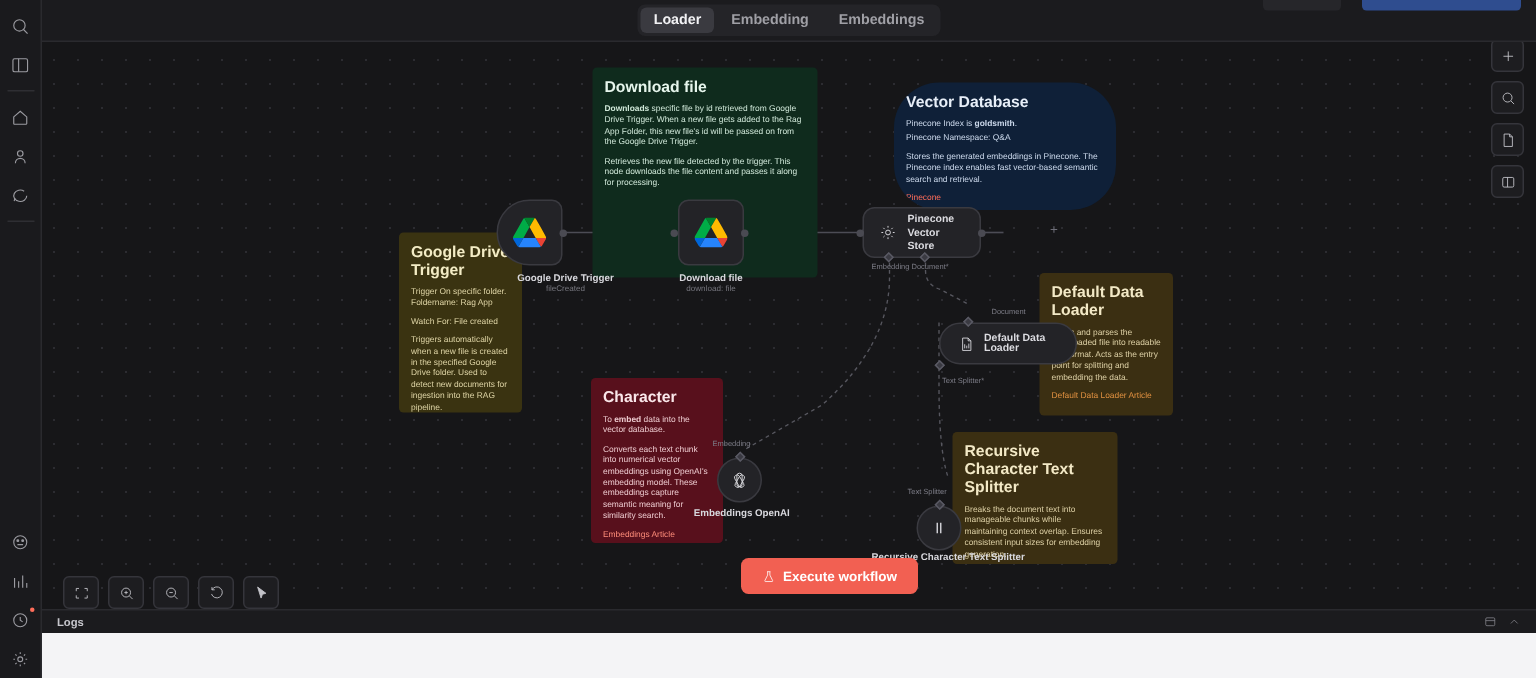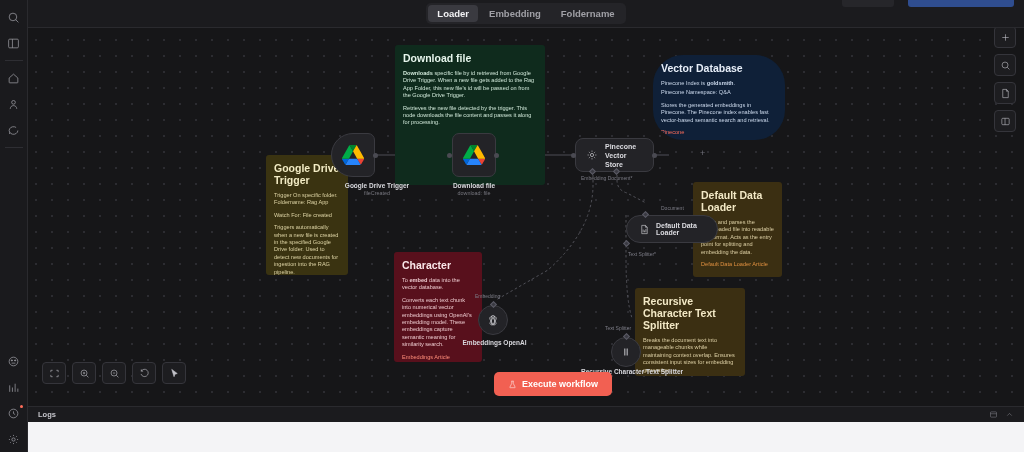--- a/index.html
+++ b/index.html
@@ -71,21 +71,21 @@
     position: absolute; border-radius: 3px; padding: 7px 8px; overflow: hidden;
   }
   .note h3 { font-size: 10.5px; line-height: 12px; font-weight: 700; margin-bottom: 6px; }
   .note p { font-size: 5.6px; line-height: 7.4px; margin-bottom: 5px; }
   .note .link { font-size: 5.6px; line-height: 7.4px; }
   .note b { font-weight: 700; }
 
   .note-download { left: 367px; top: 45px; width: 150px; height: 140px;
      background: #0f2b1d; color: #cfe7d8; }
   .note-download h3 { color: #e6f5ec; }
-  .note-vector { left: 625px; top: 55px; width: 132px; height: 85px;
+  .note-vector { left: 568px; top: 55px; width: 148px; height: 85px;
      background: #0f2038; color: #ccd9ec; border-radius: 30px; }
   .note-vector h3 { color: #e7eef8; }
   .note-vector .link { color: #ff6d5a; }
   .note-gdrive { left: 238px; top: 155px; width: 82px; height: 120px;
      background: #3a3311; color: #ddd3a4; }
   .note-gdrive h3 { color: #f3ecc5; }
   .note-embed { left: 366px; top: 252px; width: 88px; height: 110px;
      background: #58101c; color: #ecc9ce; }
   .note-embed h3 { color: #fae6e9; }
   .note-embed .link { color: #ff8d7a; }
@@ -140,21 +140,21 @@
     position: absolute; font-size: 5px; color: #7c7c86; white-space: nowrap;
   }
   svg.wires { position: absolute; left:0; top:0; width: 996px; height: 406px; pointer-events: none; }
 
   
   .gdrive-logo { width: 22px; height: 20px; }
 
   
   .bottombar {
     position: absolute; left: 0; right: 0; bottom: 46px; height: 44px;
-    display: flex; align-items: flex-start; padding: 0 14px; z-index: 12;
+    display: flex; align-items: flex-end; padding: 0 14px; z-index: 12;
   }
   .tool-group { display: flex; gap: 6px; }
   .tool-btn {
     width: 24px; height: 22px; border: 1px solid #35353b; border-radius: 4px;
     background: #1d1d20; display: flex; align-items: center; justify-content: center;
   }
   .tool-btn svg { width: 11px; height: 11px; stroke: #c3c3c9; fill: none; stroke-width: 1.3; }
   .exec-btn {
     position: absolute; left: 466px; bottom: 10px;
     background: #f26052; color: #fff; border-radius: 5px;
@@ -403,21 +403,21 @@
       <div class="port-d" style="left:595.5px; top:334px;"></div>
       <div class="conn-label" style="left:577px; top:325px;">Text Splitter</div>
     </div>
 
     <div class="topbar">
       <div class="topbar-ghost-a"></div>
       <div class="topbar-ghost-b"></div>
       <div class="tabs">
         <div class="tab active">Loader</div>
         <div class="tab">Embedding</div>
-        <div class="tab">Foldername</div>
+        <div class="tab">Embeddings</div>
       </div>
     </div>
 
     <div class="rightdock">
       <div class="dock-btn">
         <svg viewBox="0 0 24 24">
             <line x1="12" y1="5" x2="12" y2="19"></line>
             <line x1="5" y1="12" x2="19" y2="12"></line>
           </svg>
       </div>

